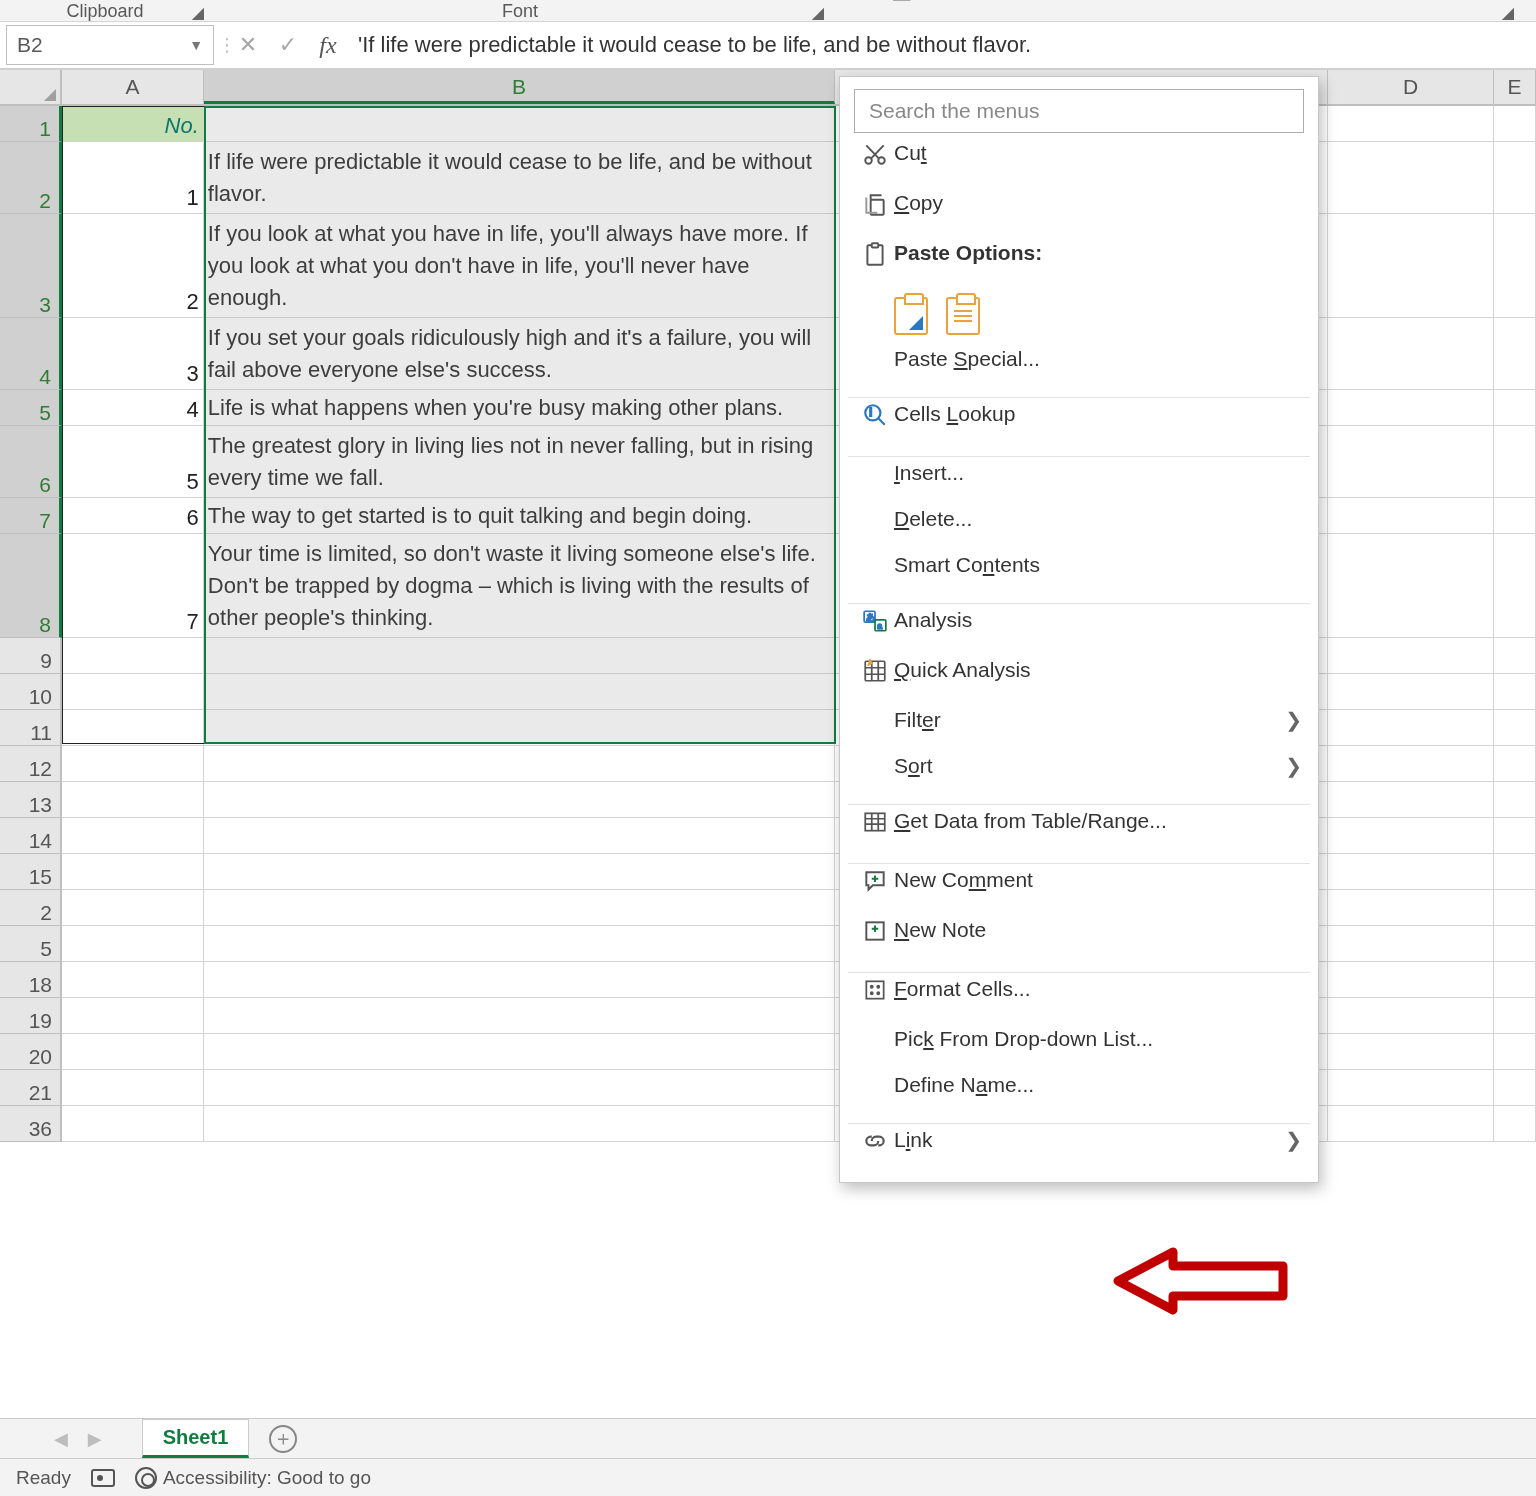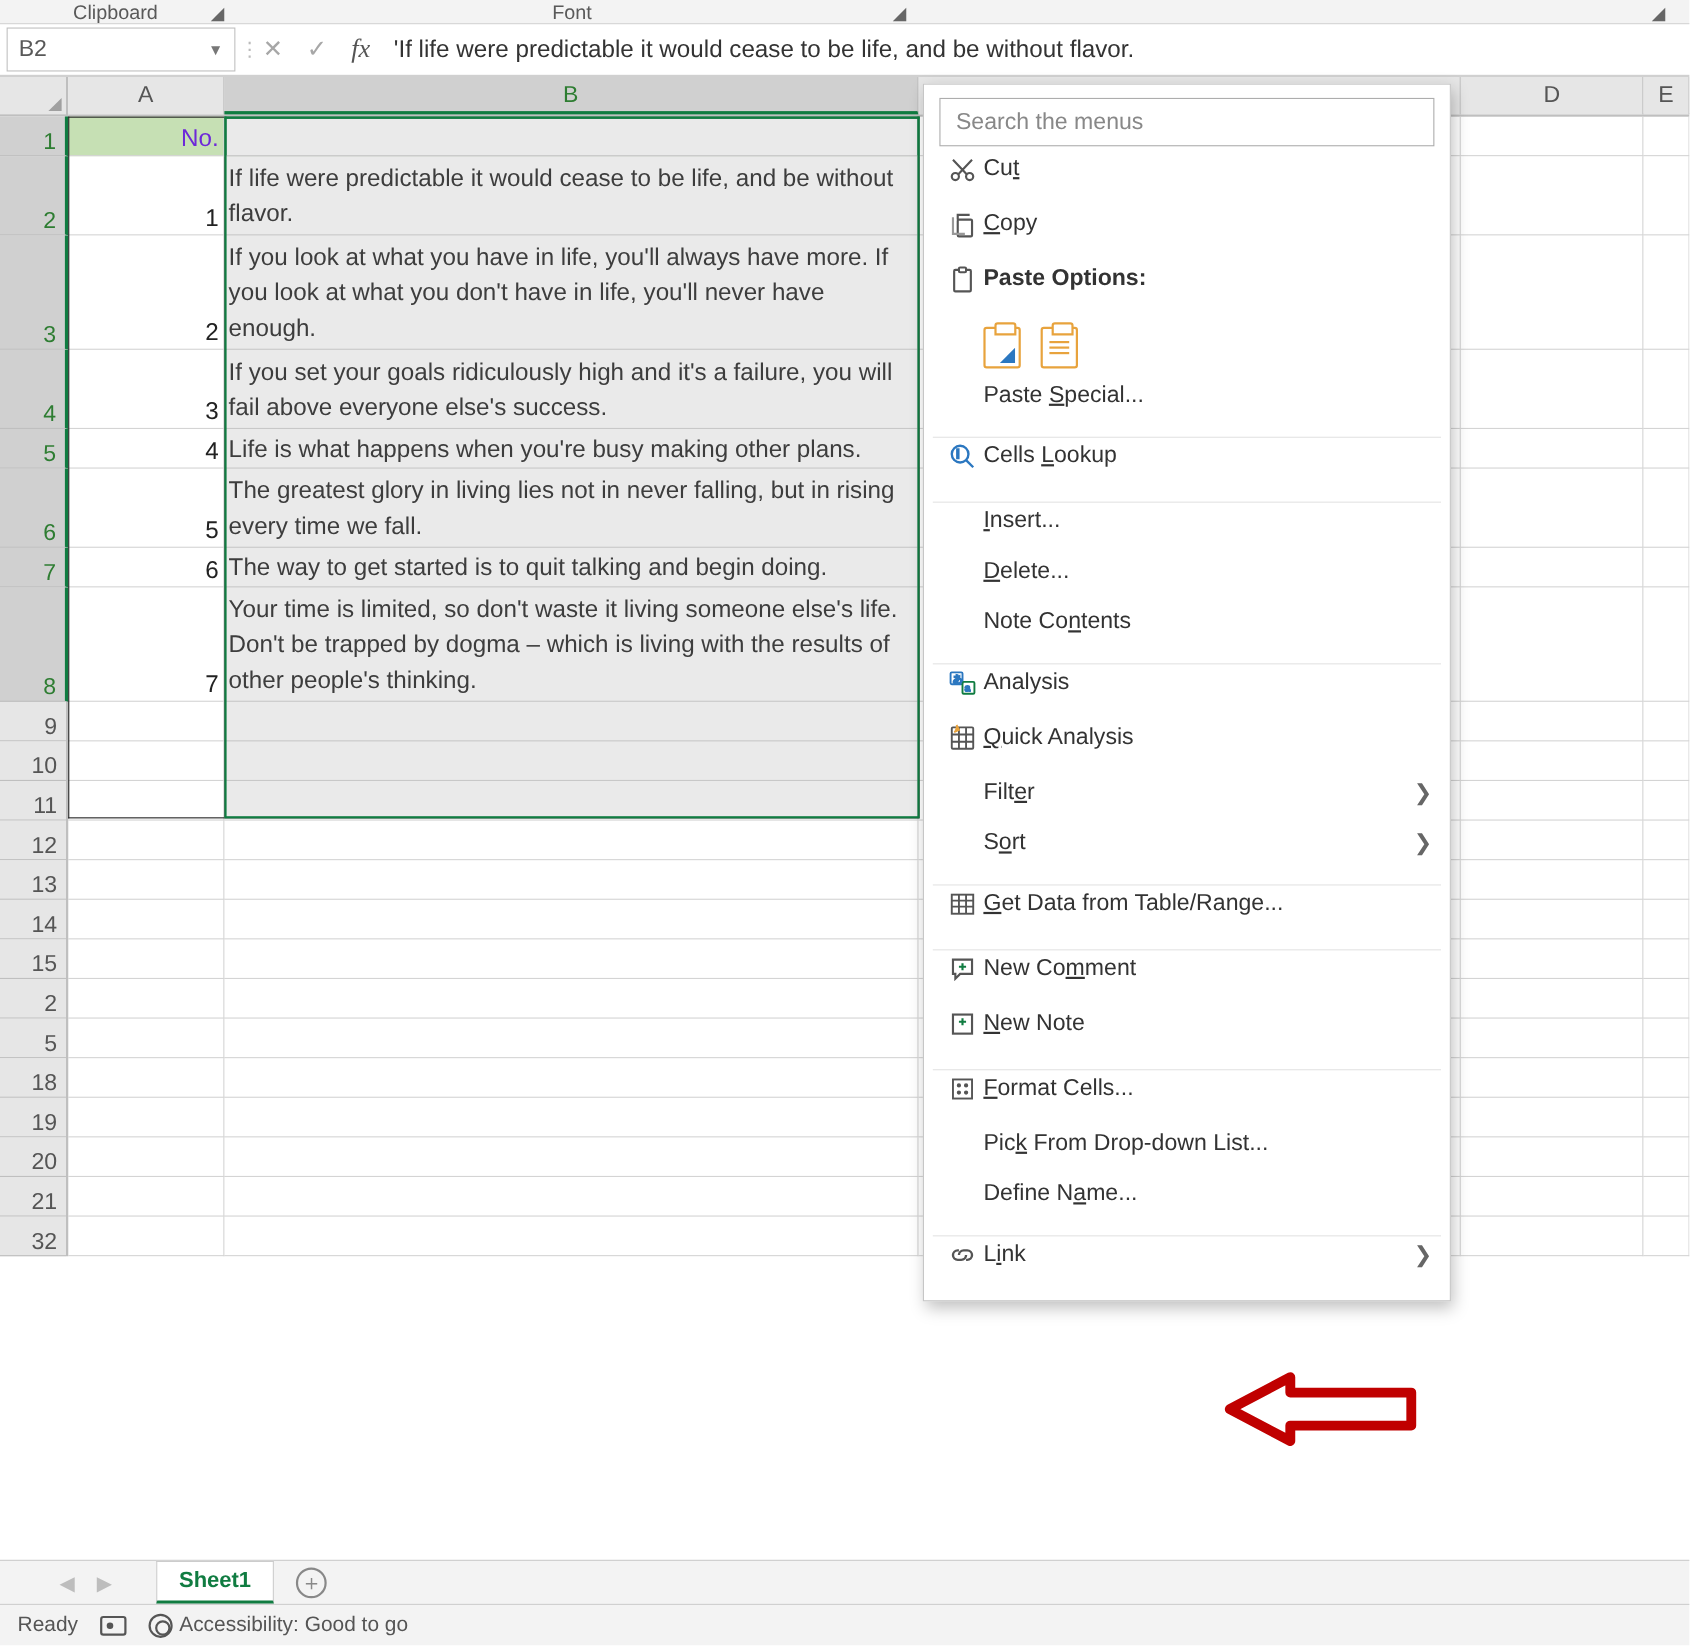--- a/index.html
+++ b/index.html
@@ -36,21 +36,21 @@
 .row-h.sel { background: #d0d0d0; color: #2e7d32; border-right: 3px solid #107c41; margin-right:-2px; position:relative; z-index:1;}
 
 .cells { position: absolute; top: 36px; left: 62px; right: 0; bottom: 0; }
 .cell-row { display: flex; }
 .cell { border-right: 1px solid #d4d4d4; border-bottom: 1px solid #d4d4d4; padding: 2px 4px; font-size: 22px; color: #222; display: flex; align-items: flex-end; overflow: hidden; }
 .cA { width: 142px; justify-content: flex-end; } 
 .cB { width: 632px; } 
 .cC { width: 494px; } 
 .cD { width: 166px; } 
 .cE { width: 42px; }
-.hdr-cell { background: #c6e0b4; font-weight: normal; color: #6d28d9; }
+.hdr-cell { background: #c6e0b4; font-weight: normal; color: #0f766e; font-style: italic; }
 .sel-overlay { position: absolute; top: 0; left: 142px; width: 632px; height: 638px; background: rgba(160,160,160,0.22); border: 2px solid #107c41; pointer-events: none; z-index: 2; }
 .active-cell { position:absolute; top:0; left:142px; width:632px; height:36px; background:#fff; z-index:2; border:2px solid #107c41; border-bottom: 1px solid #d4d4d4; pointer-events:none;}
 .data-border-a { position:absolute; top:0; left:0; width:142px; height:638px; border:1px solid #222; border-right:none; pointer-events:none; z-index:1;}
 .data-border-b { position:absolute; top:0; left:142px; width:632px; height:638px; border:1px solid #222; border-left:1px solid #222; pointer-events:none; z-index:1;}
 
 .sheet-tabs { position:absolute; bottom: 38px; left:0; right:0; height: 40px; background:#f3f3f3; border-top:1px solid #ccc; display:flex; align-items:center; padding-left: 44px; }
 .tab-nav { color:#bdbdbd; font-size:18px; padding: 0 10px;}
 .tab { padding: 6px 20px; border: 1px solid #ccc; border-bottom: 3px solid #107c41; background:#fff; color:#107c41; font-weight:600; font-size:20px; margin-left: 30px;}
 .tab-add { margin-left: 20px; width:28px; height:28px; border:2px solid #888; border-radius:50%; display:flex; align-items:center; justify-content:center; color:#888; font-size:20px;}
 
@@ -150,21 +150,21 @@
       <div class="row-h" style="height: 36px;">12</div>
       <div class="row-h" style="height: 36px;">13</div>
       <div class="row-h" style="height: 36px;">14</div>
       <div class="row-h" style="height: 36px;">15</div>
       <div class="row-h" style="height: 36px;">2</div>
       <div class="row-h" style="height: 36px;">5</div>
       <div class="row-h" style="height: 36px;">18</div>
       <div class="row-h" style="height: 36px;">19</div>
       <div class="row-h" style="height: 36px;">20</div>
       <div class="row-h" style="height: 36px;">21</div>
-      <div class="row-h" style="height: 36px;">32</div>
+      <div class="row-h" style="height: 36px;">36</div>
     </div>
 
   <div class="cells" id="cells">
     <div class="data-border-a"></div>
     <div class="data-border-b"></div>
     <div class="active-cell"></div>
     <div class="sel-overlay"></div>
   <div class="cell-row">
         <div class="cell cA hdr-cell" style="height: 36px;">No.</div>
         <div class="cell cB hdr-cell" style="height: 36px; white-space: normal; line-height: 1.45; align-items: center; padding-top: 2px;">Quote</div>
@@ -386,21 +386,21 @@
   <div class="cm-item tight">
       <span class="cm-ico"></span>
       <span class="cm-label"><u>I</u><span>nsert...</span></span>
     </div>
   <div class="cm-item tight">
       <span class="cm-ico"></span>
       <span class="cm-label"><u>D</u><span>elete...</span></span>
     </div>
   <div class="cm-item tight">
       <span class="cm-ico"></span>
-      <span class="cm-label"><span>Note Co</span><u>n</u><span>tents</span></span>
+      <span class="cm-label"><span>Smart Co</span><u>n</u><span>tents</span></span>
     </div>
   <div class="cm-sep"></div>
   <div class="cm-item">
     <span class="cm-ico">
         <svg class="icon" viewBox="0 0 24 24" fill="none" stroke="#2b77c0" stroke-width="1.6">
           <rect x="2" y="3" width="10" height="10" rx="1"></rect>
           <rect x="12" y="11" width="10" height="10" rx="1" stroke="#107c41"></rect>
           <text x="4" y="11" font-size="8" fill="#2b77c0">あ</text>
           <text x="14" y="19" font-size="8" fill="#107c41">a</text>
         </svg>

